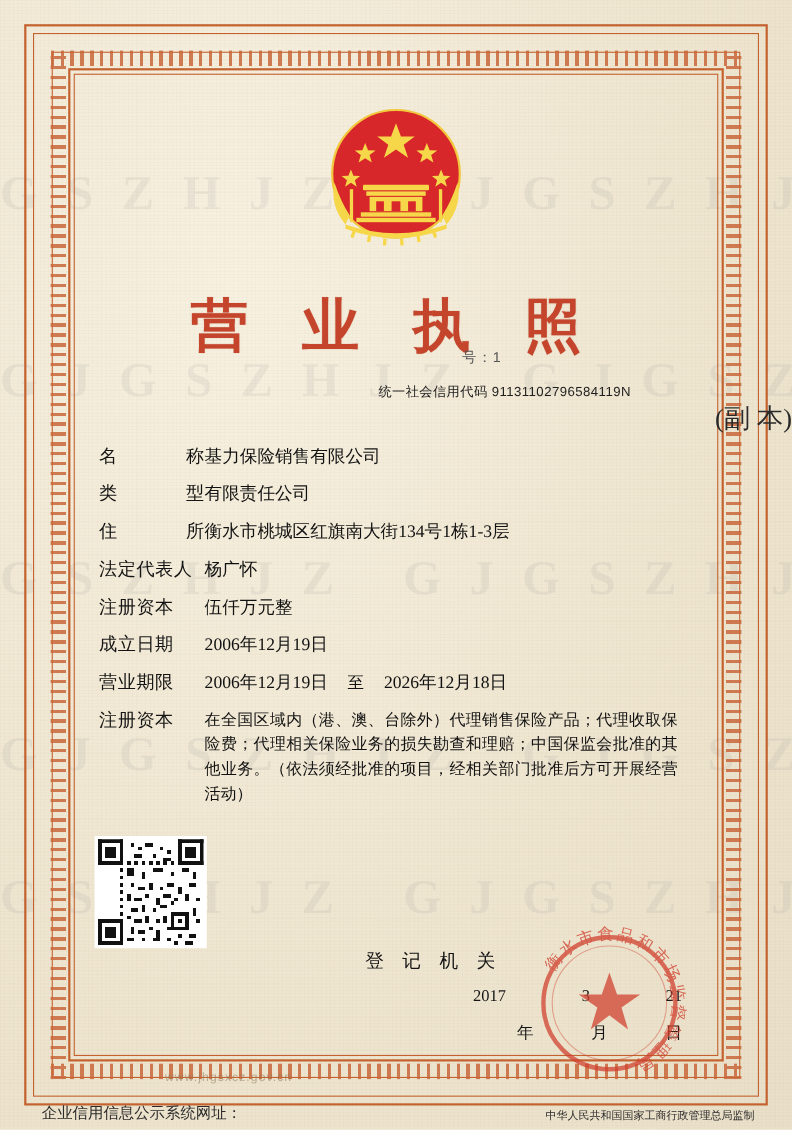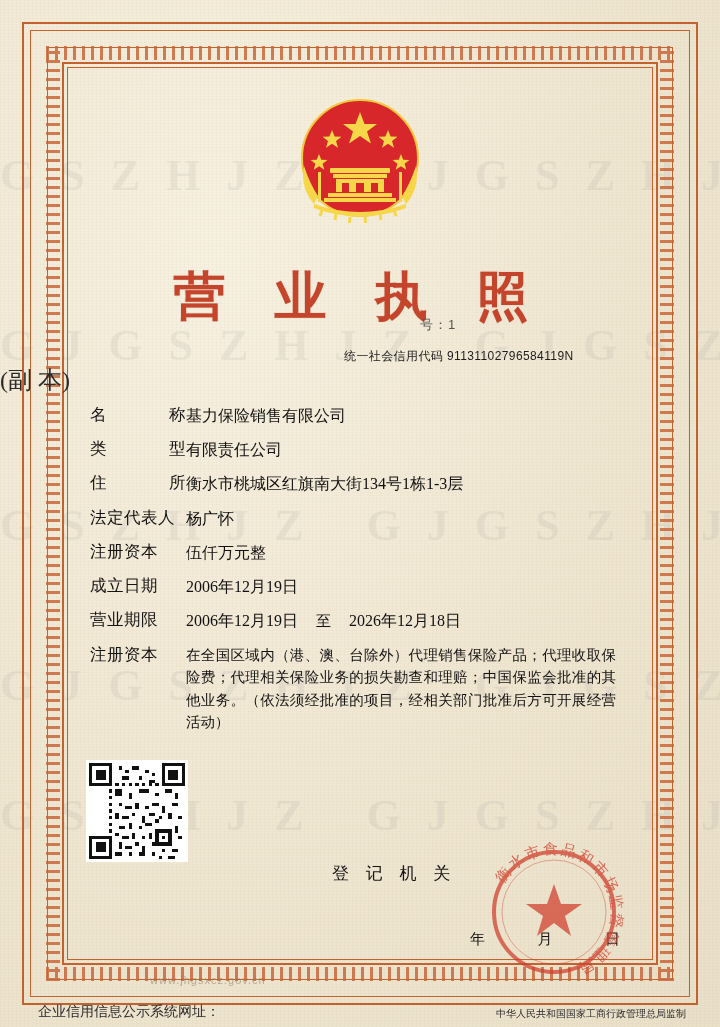--- a/index.html
+++ b/index.html
@@ -113,21 +113,21 @@
     font-weight: bold;
     font-size: 52px;
     letter-spacing: 18px;
     color: #c5452c;
     text-shadow: 0 0 1px rgba(160,40,20,0.4);
   }
   .subtitle {
     position: absolute;
     left: 0; right: 0;
     top: 364px;
-    text-align: left;
+    text-align: right;
     font-family: "Liberation Serif", serif;
     font-size: 24px;
     color: #2a2a2a;
   }
 
   .reg-no {
     position: absolute;
     left: 420px;
     top: 316px;
     font-size: 13px;
@@ -489,20 +489,25 @@
         <rect x="15" y="27" width="2" height="1"></rect>
           <rect x="19" y="27" width="1" height="1"></rect>
         <rect x="21" y="28" width="1" height="1"></rect>
           <rect x="24" y="28" width="2" height="1"></rect>
       </g>
     </svg>
   </div>
 
   <div class="registry-label">登 记 机 关</div>
 
+  <div class="date-line">
+    <span>2017</span>
+    <span>3</span>
+    <span>21</span>
+  </div>
   <div class="date-units">
     <span>年</span>
     <span>月</span>
     <span>日</span>
   </div>
 
   <div class="seal">
     <svg viewBox="0 0 156 156" width="156" height="156">
       <defs>
         <path id="sealArc" d="M 78,78 m -58,0 a 58,58 0 1,1 116,0 a 58,58 0 1,1 -116,0"></path>

